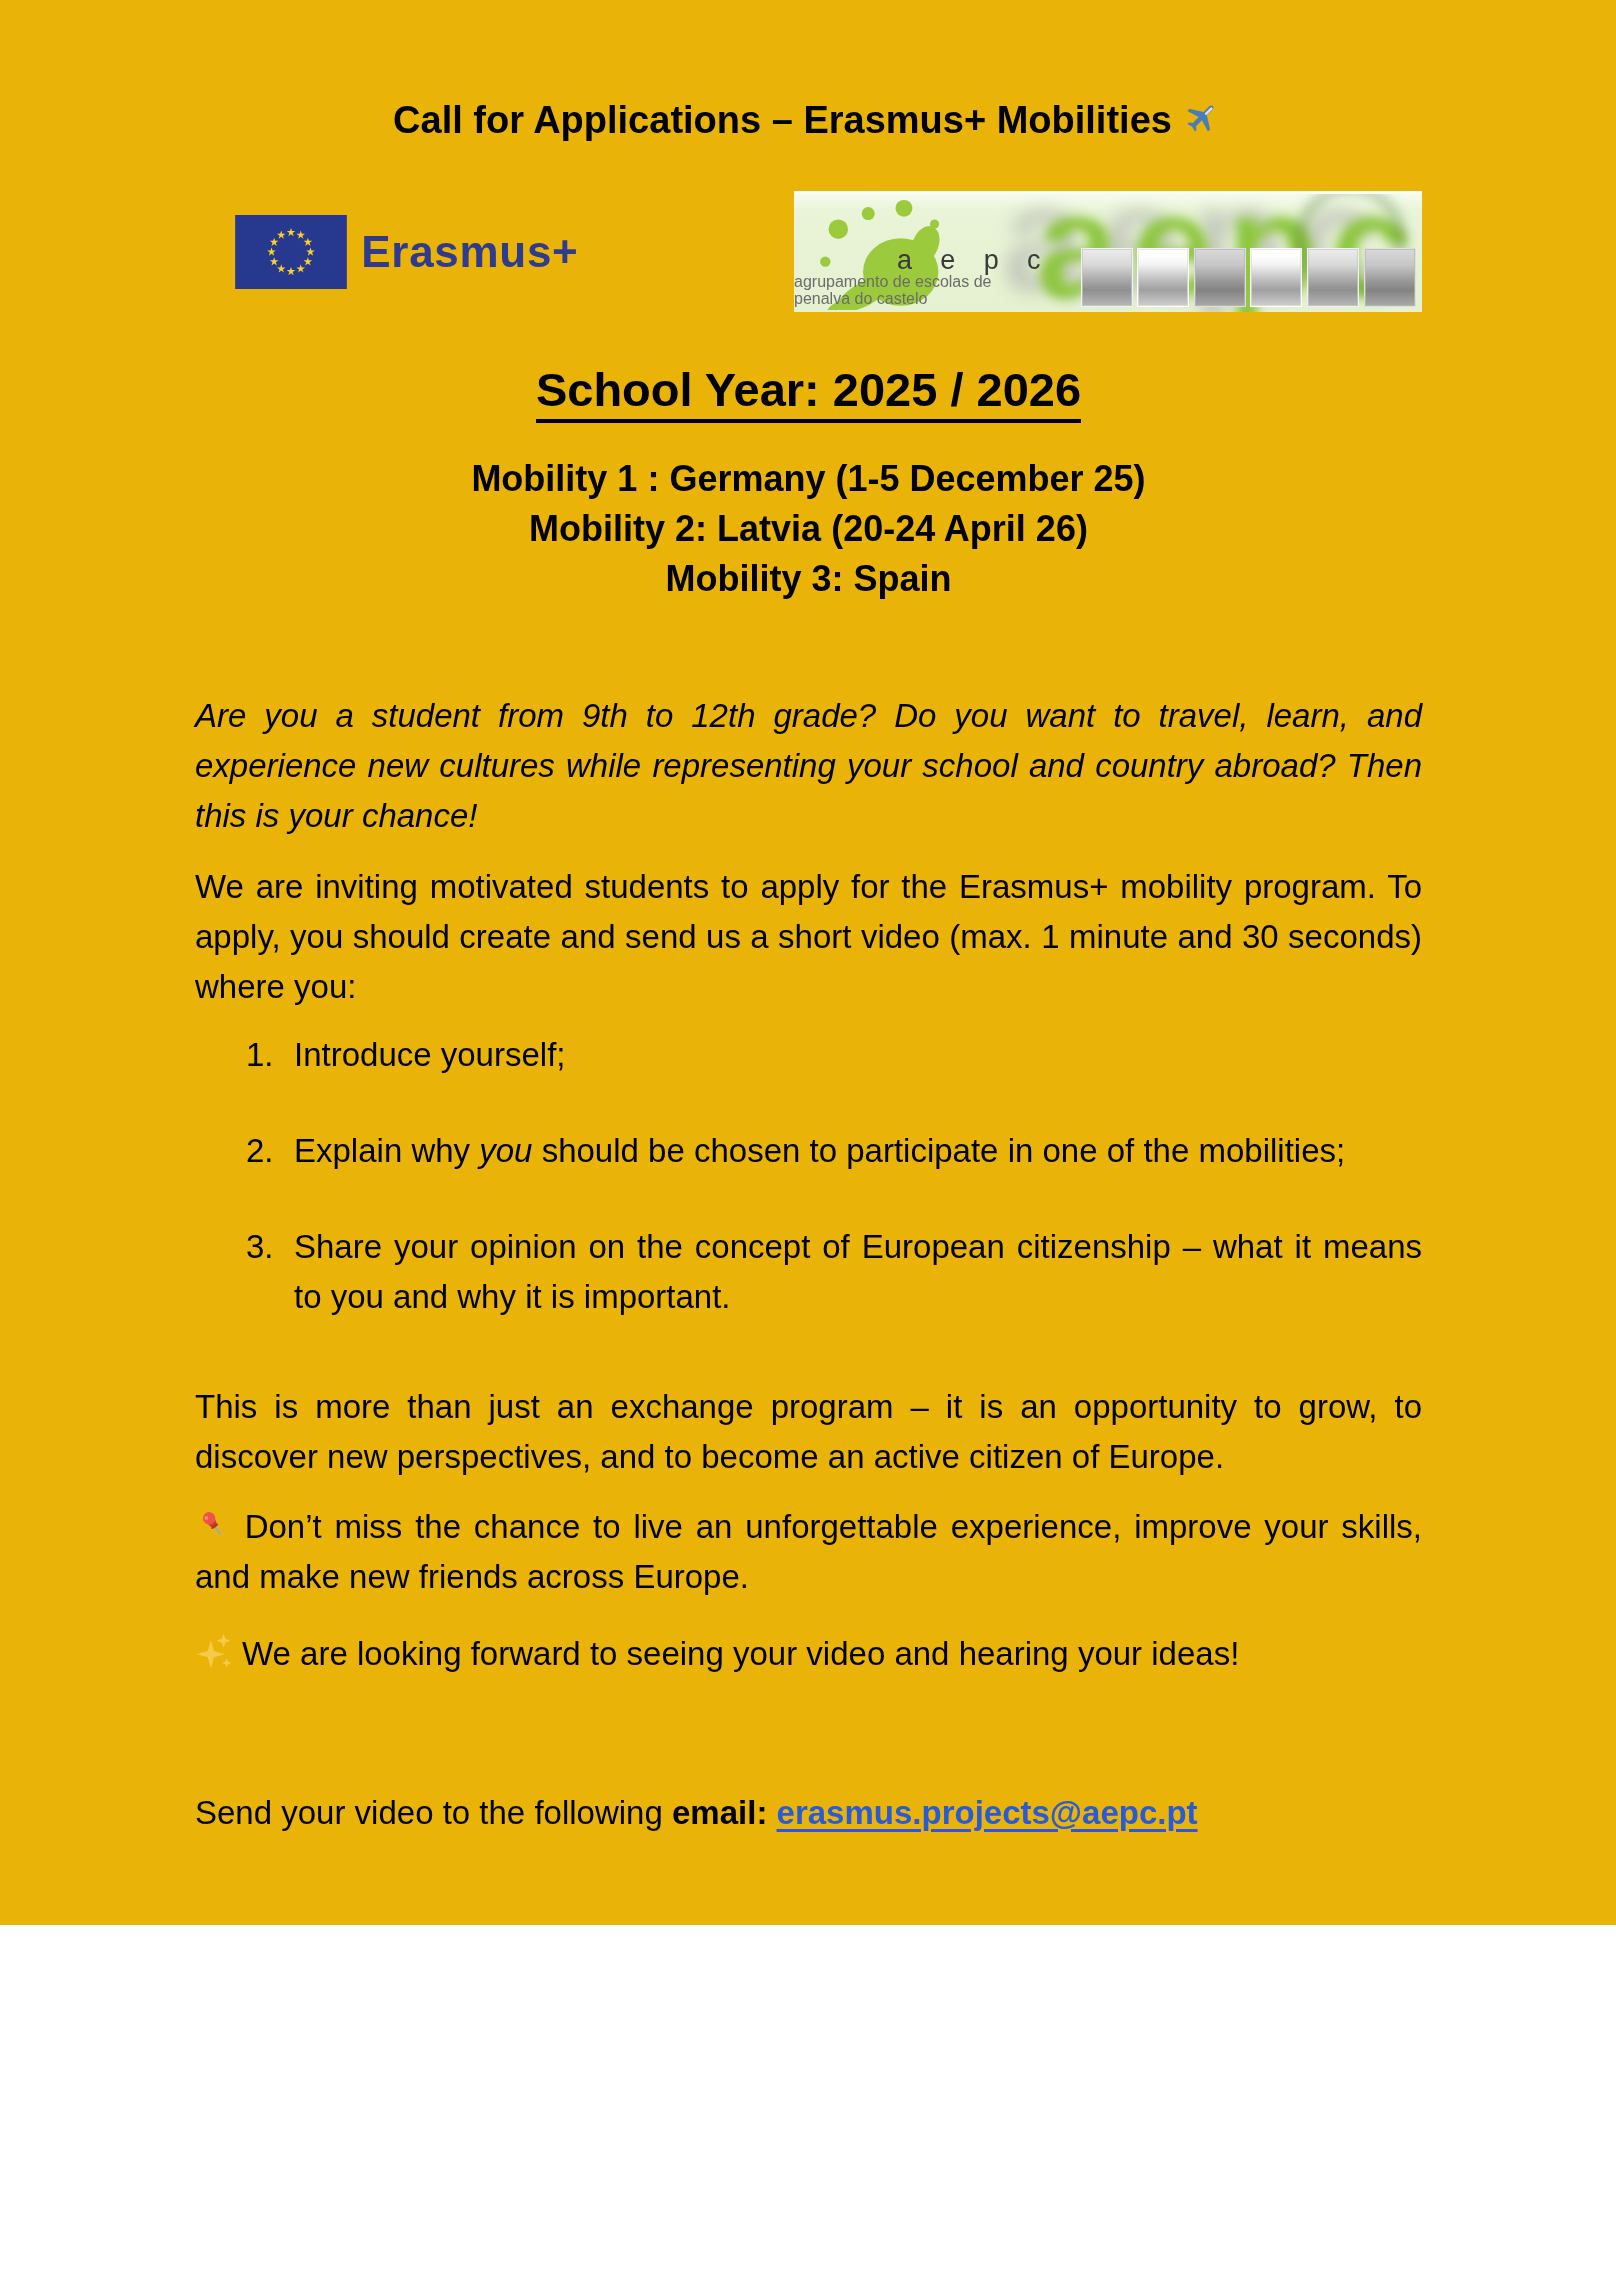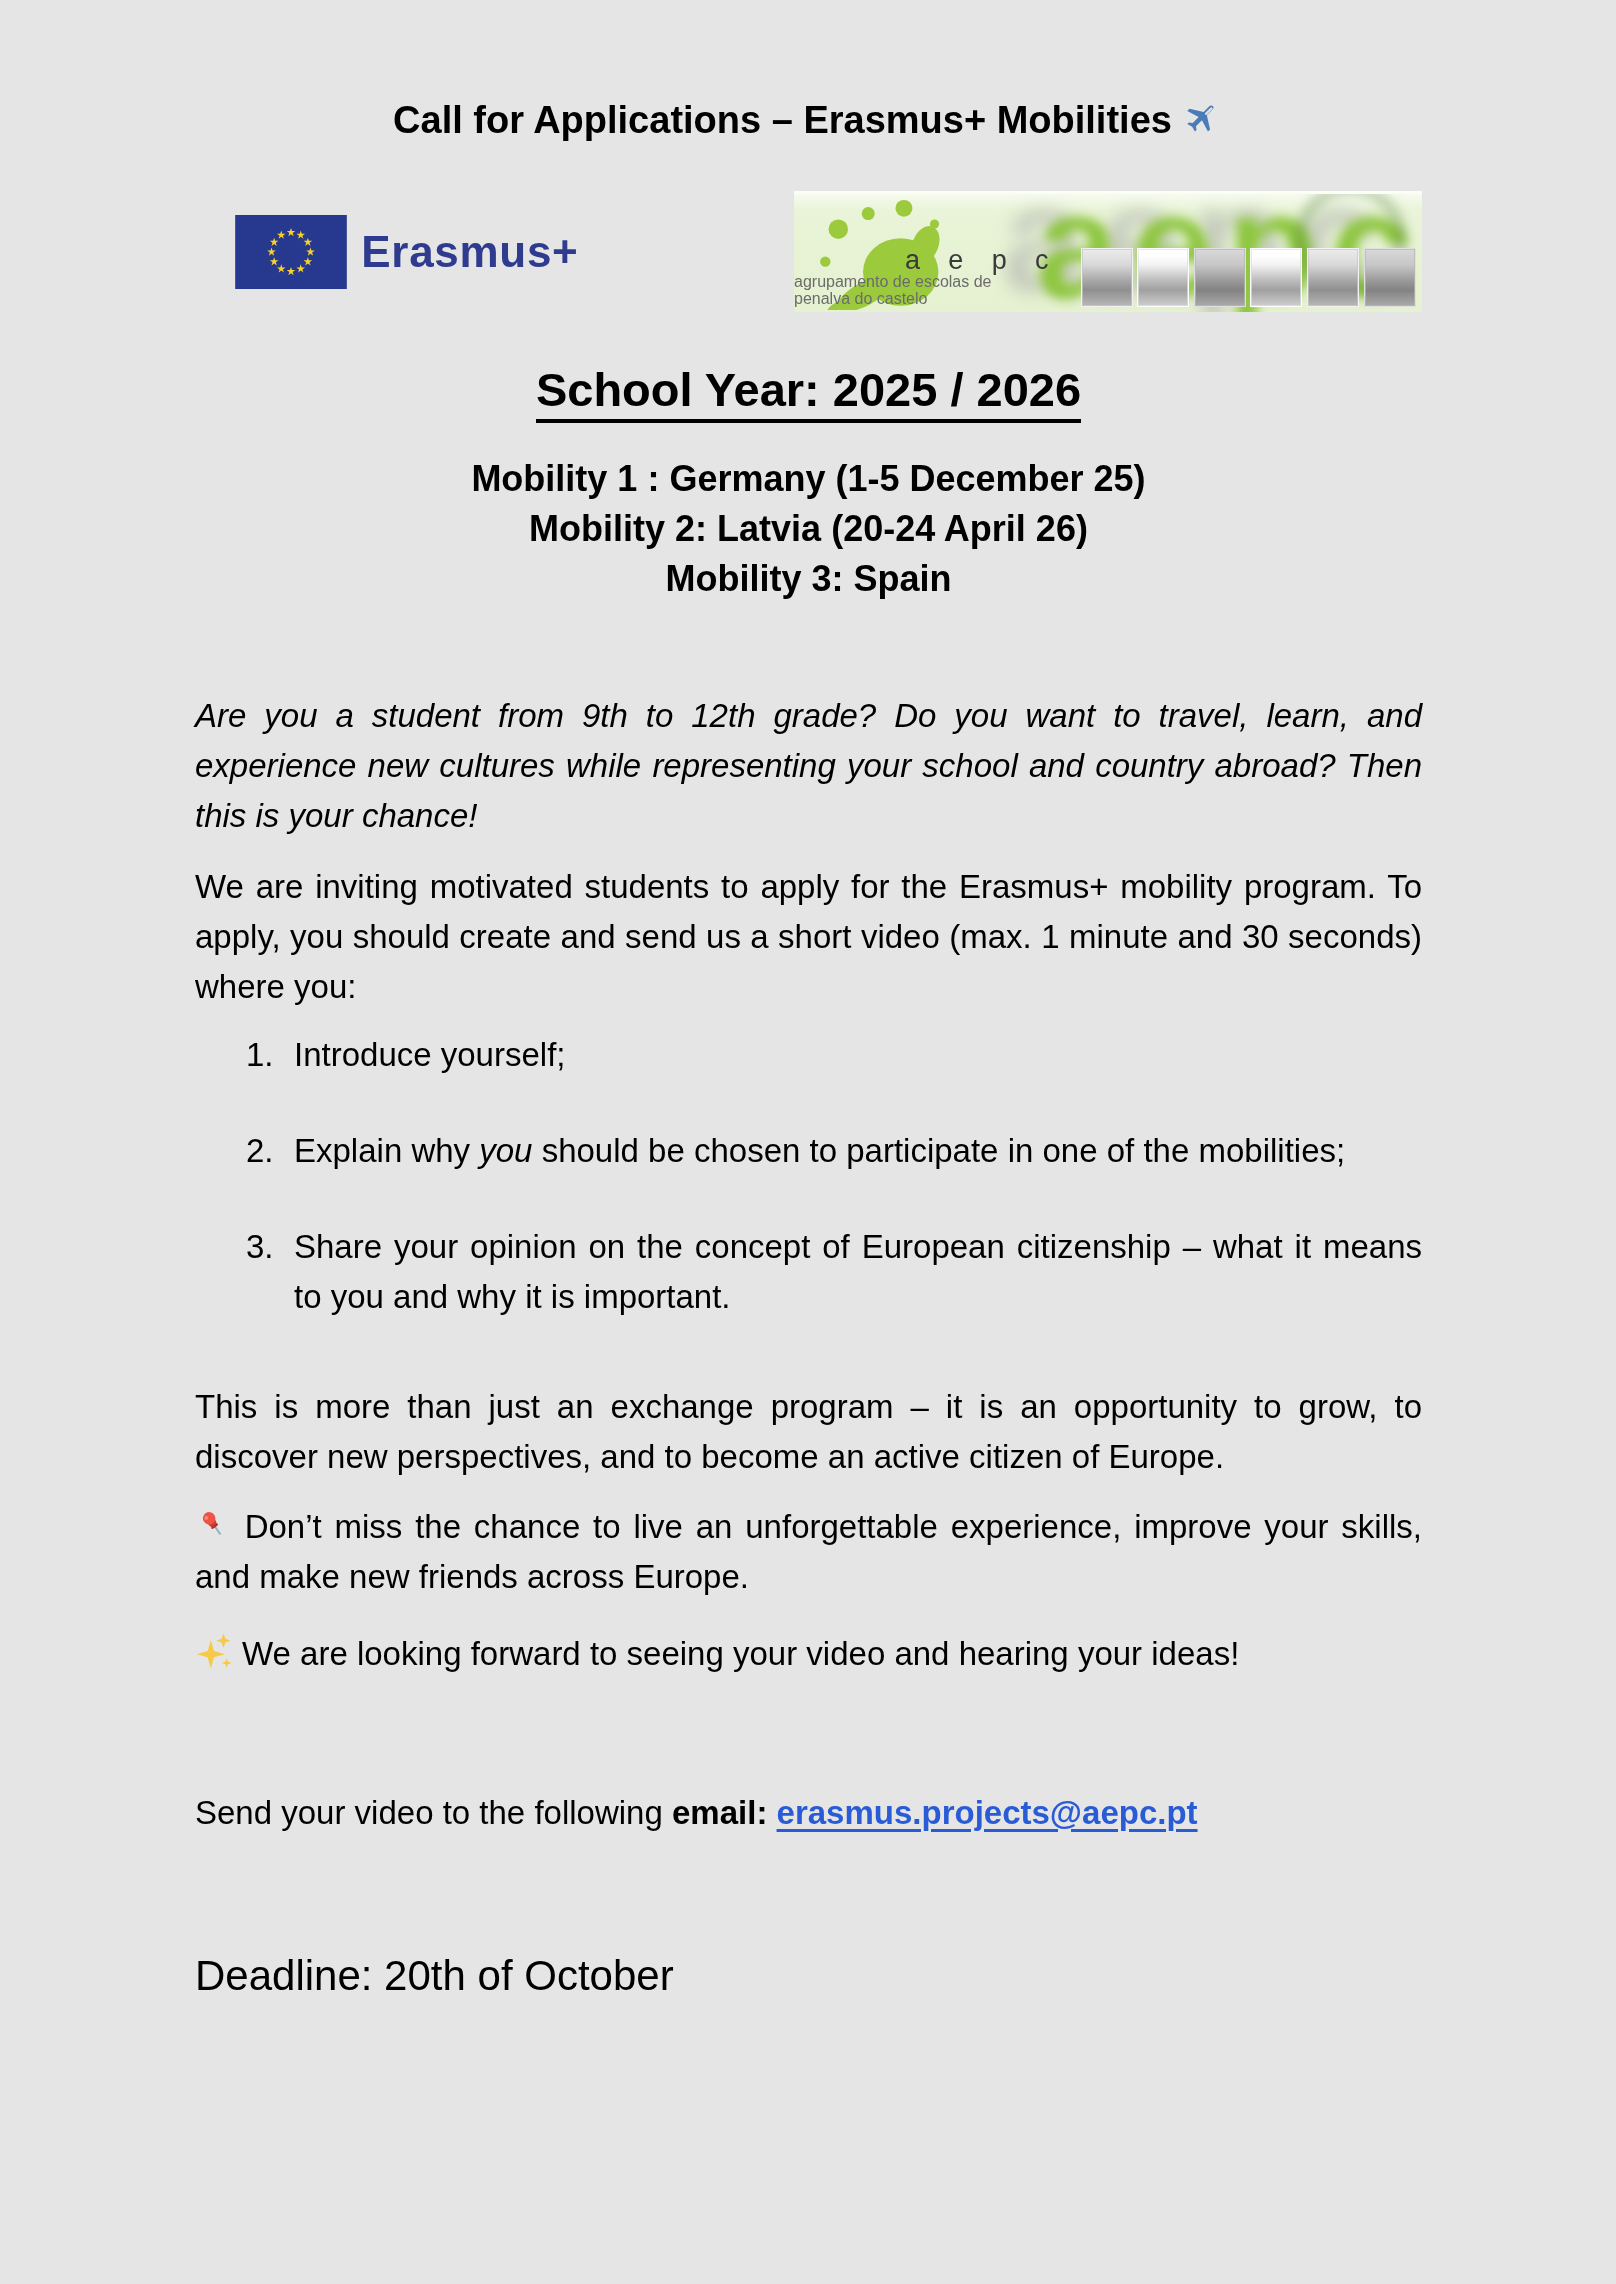--- a/index.html
+++ b/index.html
@@ -1,19 +1,19 @@
 <!DOCTYPE html>
 <html style="font-size:10.4px"><head>
 <meta charset="utf-8">
 <style>
   html,body{margin:0;padding:0;background:#ffffff;}
   .page{
     position:relative;
-    width:1617px;height:2284px;
-    background:#e5e5e5;
+    width:1617px;height:1925px;
+    background:#eab308;
     font-family:"Liberation Sans", sans-serif;
     color:#000;
     box-sizing:border-box;
     padding:0 195px;
     overflow:hidden;
   }
   
   .doc-title{
     margin:96px 0 0 0;
     font-size:38px;line-height:47px;font-weight:bold;
@@ -46,21 +46,21 @@
     font-size:150px;font-weight:bold;letter-spacing:11.7px;
     color:#a6a6a6;filter:blur(8.5px);opacity:.55;white-space:nowrap;z-index:1;
   }
   .aepc-ring{
     position:absolute;right:17px;bottom:19.5px;width:91px;height:91px;
     border:9px solid #4e7d32;border-radius:50%;
     filter:blur(5.9px);opacity:.4;z-index:2;
   }
   .aepc-splat{position:absolute;left:3.9px;top:5.2px;z-index:3;}
   .aepc-small{
-    position:absolute;left:111px;bottom:36px;z-index:3;
+    position:absolute;left:103px;bottom:36px;z-index:3;
     font-size:27px;letter-spacing:10.4px;color:#3a3a3a;white-space:nowrap;
   }
   .aepc-sub{
     position:absolute;left:0;bottom:5.2px;width:218px;z-index:3;
     font-size:16px;line-height:16.3px;color:#6b6b6b;
   }
   .photo-strip{
     position:absolute;right:6.5px;bottom:5.2px;display:flex;gap:4.6px;z-index:4;
   }
   .photo{

